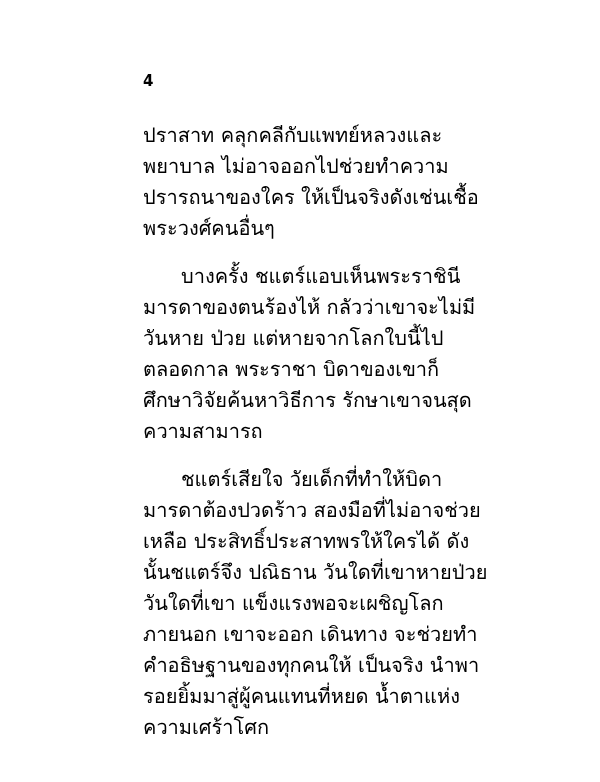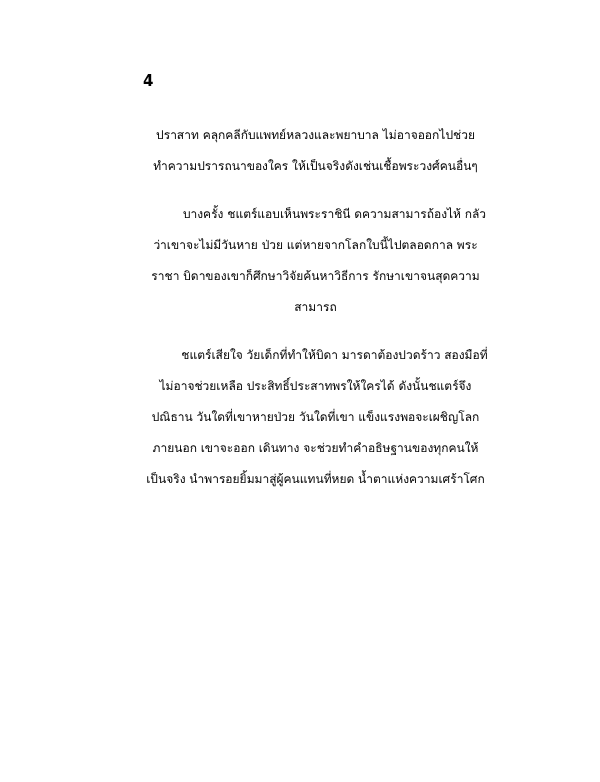--- a/index.html
+++ b/index.html
@@ -30,40 +30,40 @@
     line-height: 1;
     color: #000000;
   }
   .body-text {
     position: absolute;
     left: 143px;
     top: 120px;
     width: 345px;
   }
   .para {
-    font-size: 12px;
+    font-size: 20px;
     line-height: 31px;
     color: #000000;
     margin: 0 0 17px 0;
-    text-align: center;
+    text-align: left;
     word-break: break-word;
   }
   .para:last-child {
     margin-bottom: 16px;
   }
   .para.indent {
     text-indent: 38px;
   }
 </style>
 </head>
 <body>
 
 <div class="page">
 
   <div class="page-number">4</div>
 
   <div class="body-text">
     <p class="para">ปราสาท คลุกคลีกับแพทย์หลวงและพยาบาล ไม่อาจออกไปช่วยทำความปรารถนาของใคร ให้เป็นจริงดังเช่นเชื้อพระวงศ์คนอื่นๆ</p>
-    <p class="para indent">บางครั้ง ชแตร์แอบเห็นพระราชินี ดความสามารถ้องไห้ กลัวว่าเขาจะไม่มีวันหาย ป่วย แต่หายจากโลกใบนี้ไปตลอดกาล พระราชา บิดาของเขาก็ศึกษาวิจัยค้นหาวิธีการ รักษาเขาจนสุดความสามารถ</p>
+    <p class="para indent">บางครั้ง ชแตร์แอบเห็นพระราชินี มารดาของตนร้องไห้ กลัวว่าเขาจะไม่มีวันหาย ป่วย แต่หายจากโลกใบนี้ไปตลอดกาล พระราชา บิดาของเขาก็ศึกษาวิจัยค้นหาวิธีการ รักษาเขาจนสุดความสามารถ</p>
     <p class="para indent">ชแตร์เสียใจ วัยเด็กที่ทำให้บิดา มารดาต้องปวดร้าว สองมือที่ไม่อาจช่วยเหลือ ประสิทธิ์ประสาทพรให้ใครได้ ดังนั้นชแตร์จึง ปณิธาน วันใดที่เขาหายป่วย วันใดที่เขา แข็งแรงพอจะเผชิญโลกภายนอก เขาจะออก เดินทาง จะช่วยทำคำอธิษฐานของทุกคนให้ เป็นจริง นำพารอยยิ้มมาสู่ผู้คนแทนที่หยด น้ำตาแห่งความเศร้าโศก</p>
   </div>
 
 </div>
 
 </body></html>

